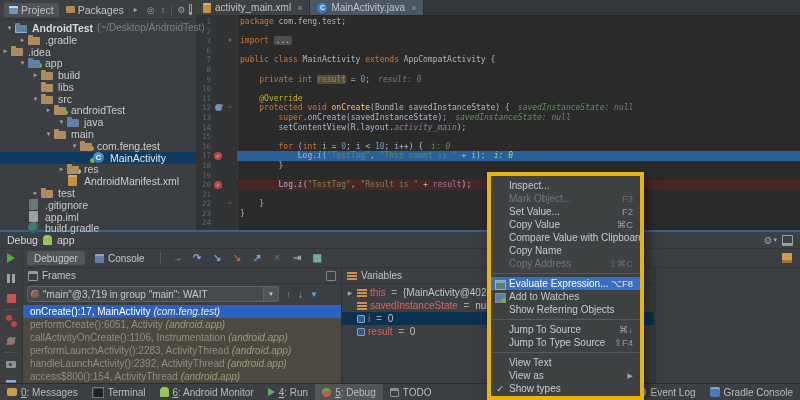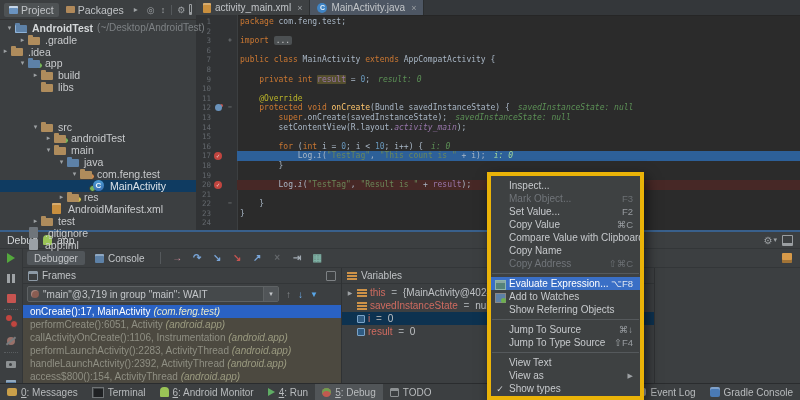--- a/index.html
+++ b/index.html
@@ -224,42 +224,42 @@
         <div class="trow" style="padding-left: 30px;">
           <span class="tar">▸</span>
           <span class="tic fdir"></span>
           <span class="tlb">build</span>
         </div>
         <div class="trow" style="padding-left: 30px;">
           <span class="tar"></span>
           <span class="tic fdir"></span>
           <span class="tlb">libs</span>
         </div>
-        <div class="trow" style="padding-left: 30px; margin-top: 28px;">
+        <div class="trow" style="padding-left: 30px;">
           <span class="tar">▾</span>
           <span class="tic fdir"></span>
           <span class="tlb">src</span>
         </div>
         <div class="trow" style="padding-left: 43px;">
           <span class="tar">▸</span>
           <span class="tic fdir">
             <b class="bdg bdg-g"></b>
           </span>
           <span class="tlb">androidTest</span>
         </div>
+        <div class="trow" style="padding-left: 56px;">
+          <span class="tar">▾</span>
+          <span class="tic fblue"></span>
+          <span class="tlb">java</span>
+        </div>
         <div class="trow" style="padding-left: 43px;">
           <span class="tar">▾</span>
           <span class="tic fdir"></span>
           <span class="tlb">main</span>
         </div>
-        <div class="trow" style="padding-left: 56px;">
-          <span class="tar">▾</span>
-          <span class="tic fblue"></span>
-          <span class="tlb">java</span>
-        </div>
         <div class="trow" style="padding-left: 69px;">
           <span class="tar">▾</span>
           <span class="tic fpkg">
             <b class="bdg bdg-o"></b>
           </span>
           <span class="tlb">com.feng.test</span>
         </div>
         <div class="trow sel" style="padding-left: 82px;">
           <span class="tar"></span>
           <span class="tic javac">
@@ -267,39 +267,44 @@
           </span>
           <span class="tlb">MainActivity</span>
         </div>
         <div class="trow" style="padding-left: 56px;">
           <span class="tar">▸</span>
           <span class="tic fdir">
             <b class="bdg bdg-y"></b>
           </span>
           <span class="tlb">res</span>
         </div>
-        <div class="trow" style="padding-left: 40px;">
+        <div class="trow" style="padding-left: 56px;">
           <span class="tar"></span>
           <span class="tic xmlf"></span>
           <span class="tlb">AndroidManifest.xml</span>
         </div>
         <div class="trow" style="padding-left: 30px;">
           <span class="tar">▸</span>
           <span class="tic fdir"></span>
           <span class="tlb">test</span>
         </div>
         <div class="trow" style="padding-left: 17px;">
           <span class="tar"></span>
           <span class="tic gitf"></span>
           <span class="tlb">.gitignore</span>
         </div>
         <div class="trow" style="padding-left: 17px; align-items: center;">
           <span class="tar"></span>
           <span class="tic filef"></span>
           <span class="tlb">app.iml</span>
+        </div>
+        <div class="trow" style="padding-left: 17px;">
+          <span class="tar"></span>
+          <span class="tic gradlef"></span>
+          <span class="tlb">build.gradle</span>
         </div>
       </div>
   </div>
 
   <div id="editor">
     <div class="ed-tabs">
       <div class="etab">
         <span class="ext-xml"></span>
         <span>activity_main.xml</span>
         <span class="tclose">×</span>

